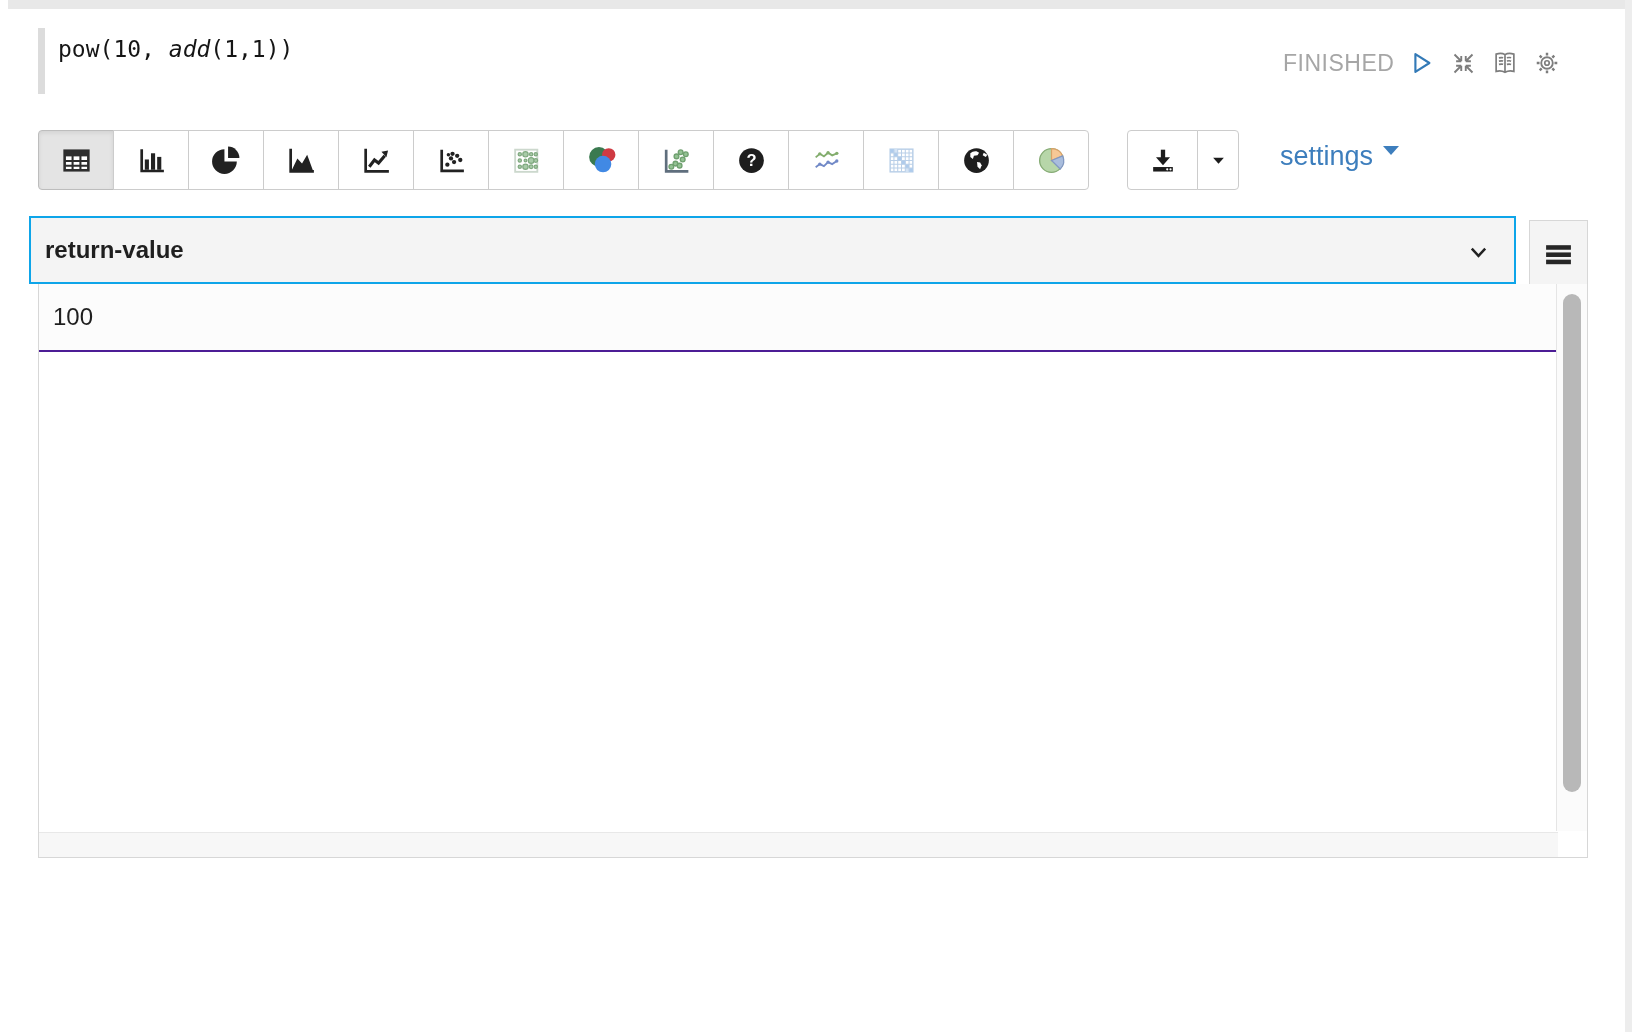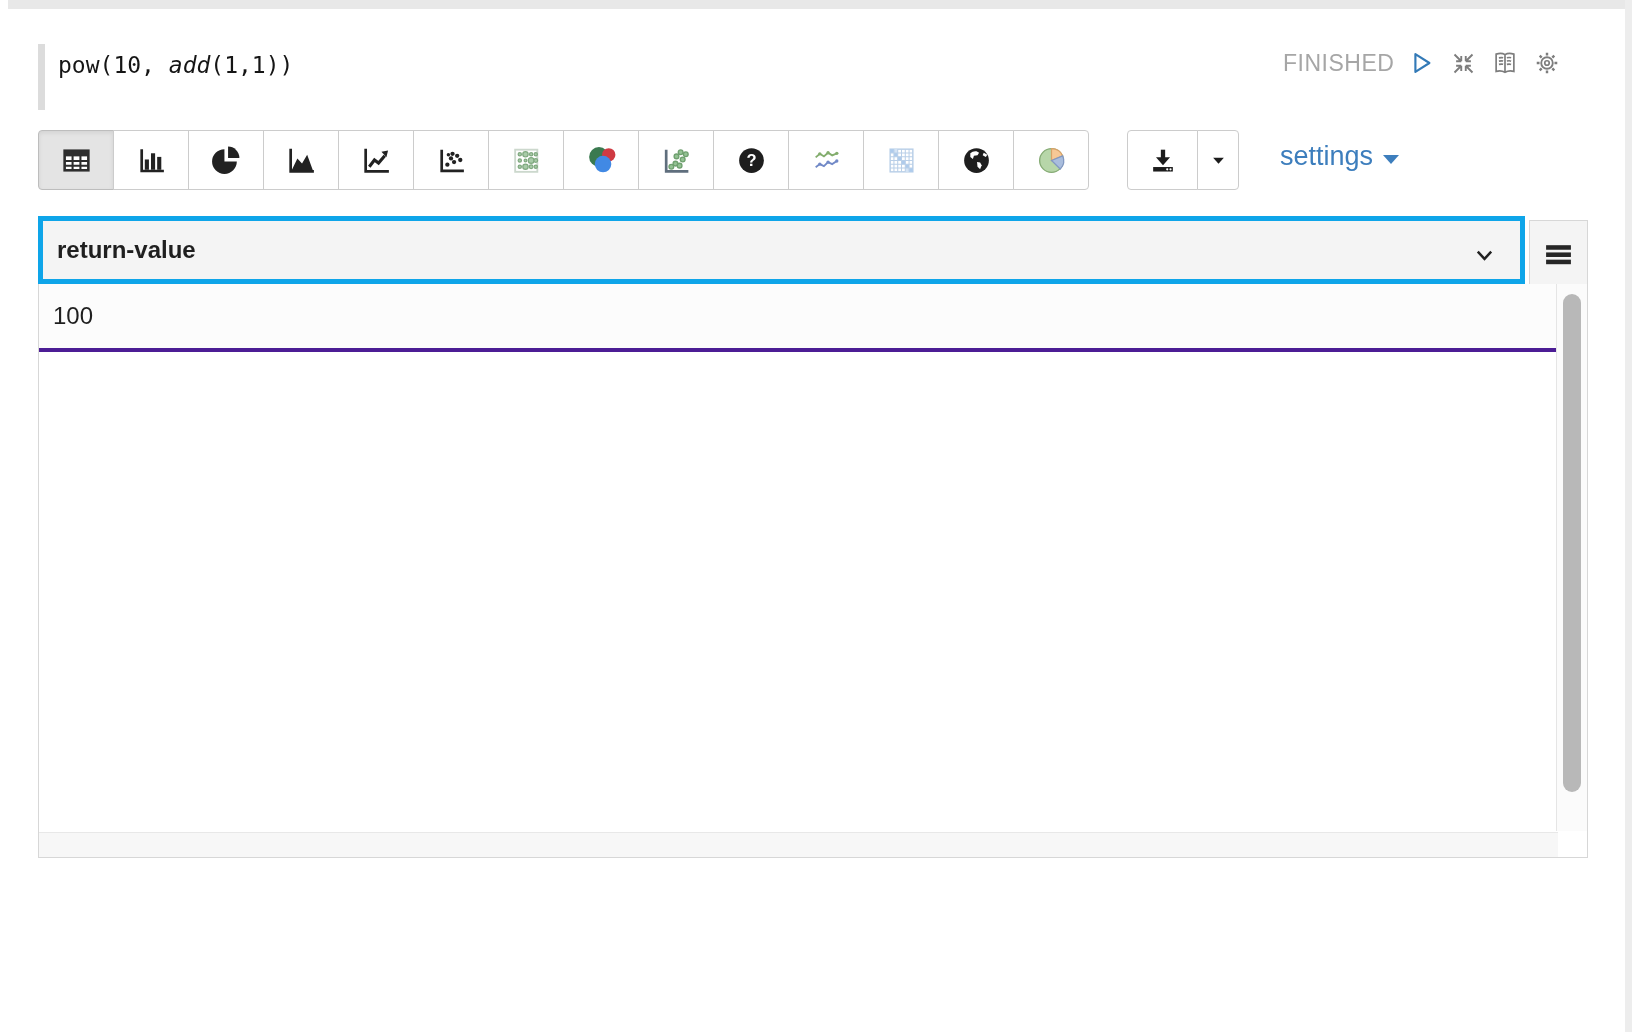--- a/index.html
+++ b/index.html
@@ -8,21 +8,21 @@
     --status-gray:#a6a6a6;
     --footer-gray:#9c9c9c;
   }
   html,body{margin:0;padding:0;background:#fff;}
   #stage{position:relative;width:1632px;height:1032px;background:#fff;overflow:hidden;
          font-family:"Liberation Sans",sans-serif;color:#1f1f1f;}
   .top-strip{position:absolute;left:8px;top:0;right:0;height:9px;background:#e8e8e8;}
   .right-strip{position:absolute;right:0;top:0;width:7px;height:100%;background:#ededed;}
 
   
-  .code-line{position:absolute;left:38px;top:44px;display:flex;cursor:text;}
+  .code-line{position:absolute;left:38px;top:28px;display:flex;cursor:text;}
   .code-gutter{width:7px;height:66px;background:#dcdcdc;}
   .code-text{margin:8px 0 0 13px;font-family:"DejaVu Sans Mono",monospace;font-size:23px;
              color:#151515;white-space:pre;}
   .code-text .it{font-style:italic;}
 
   
   .status-row{position:absolute;top:48px;left:1283px;display:flex;align-items:center;}
   .status-label{font-size:23px;color:var(--status-gray);letter-spacing:.5px;}
   .ctrl{margin-left:12px;width:30px;height:30px;display:flex;align-items:center;
         justify-content:center;cursor:pointer;}
@@ -36,36 +36,36 @@
   .viz-btn.active{background:#e4e4e4;border-color:#bdbdbd;box-shadow:inset 0 2px 4px rgba(0,0,0,.08);}
   .icon-wrap{display:flex;align-items:center;justify-content:center;}
 
   .download-group{position:absolute;left:1127px;top:130px;display:flex;}
   .dl-btn{height:60px;background:#fff;border:1px solid #ccc;display:flex;align-items:center;
           justify-content:center;cursor:pointer;box-sizing:border-box;}
   .dl-main{width:71px;border-radius:4px 0 0 4px;}
   .dl-caret{width:42px;margin-left:-1px;border-radius:0 4px 4px 0;}
 
   .settings-link{position:absolute;left:1280px;top:141px;font-size:27px;color:var(--link-blue);
-                 cursor:pointer;display:flex;align-items:center;}
+                 cursor:pointer;display:flex;align-items:flex-start;}
   .settings-caret{margin-left:10px;margin-top:5px;width:0;height:0;border-left:8px solid transparent;
                   border-right:8px solid transparent;border-top:9px solid var(--link-blue);}
 
   
-  .grid-header{position:absolute;left:38px;top:216px;width:1487px;height:68px;background:#f4f4f4;
-               border:5px solid #0ea5e9;box-sizing:border-box;display:flex;align-items:center;cursor:pointer;}
+  .grid-header{position:absolute;left:29px;top:216px;width:1487px;height:68px;background:#f4f4f4;
+               border:2px solid #0ea5e9;box-sizing:border-box;display:flex;align-items:center;cursor:pointer;}
   .grid-header-title{margin-left:14px;font-size:24px;font-weight:bold;color:#1f1f1f;}
   .grid-header-chevron{position:absolute;right:24px;top:23px;cursor:pointer;}
   .grid-menu-btn{position:absolute;left:1529px;top:220px;width:59px;height:69px;background:#f4f4f4;
                  border:1px solid #d7d7d7;box-sizing:border-box;display:flex;align-items:center;
                  justify-content:center;cursor:pointer;}
   .grid-body{position:absolute;left:38px;top:284px;width:1550px;height:574px;background:#fff;
              border:1px solid #d7d7d7;border-top:none;box-sizing:border-box;}
   .grid-row{position:absolute;left:0;width:1518px;height:68px;background:#fcfcfc;
-            border-bottom:4px solid #4c1d95;display:flex;align-items:center;box-sizing:border-box;}
+            border-bottom:2px solid #4c1d95;display:flex;align-items:center;box-sizing:border-box;}
   .grid-cell{margin-left:14px;font-size:24px;color:#1f1f1f;}
   .vscroll{position:absolute;right:0;top:0;width:31px;height:547px;background:#fbfbfb;
            border-left:1px solid #e5e5e5;box-sizing:border-box;cursor:pointer;}
   .vscroll-thumb{position:absolute;left:6px;top:10px;width:18px;height:498px;background:#b8b8b8;
                  border-radius:9px;cursor:grab;}
   .hscroll{position:absolute;left:0;bottom:0;width:1519px;height:25px;background:#f7f7f7;
            border-top:1px solid #e8e8e8;box-sizing:border-box;cursor:pointer;}
 
   .results-line{position:absolute;left:38px;top:903px;font-size:28px;color:var(--result-blue);}
   .footer-line{position:absolute;left:38px;top:966px;font-size:21px;color:var(--footer-gray);}

